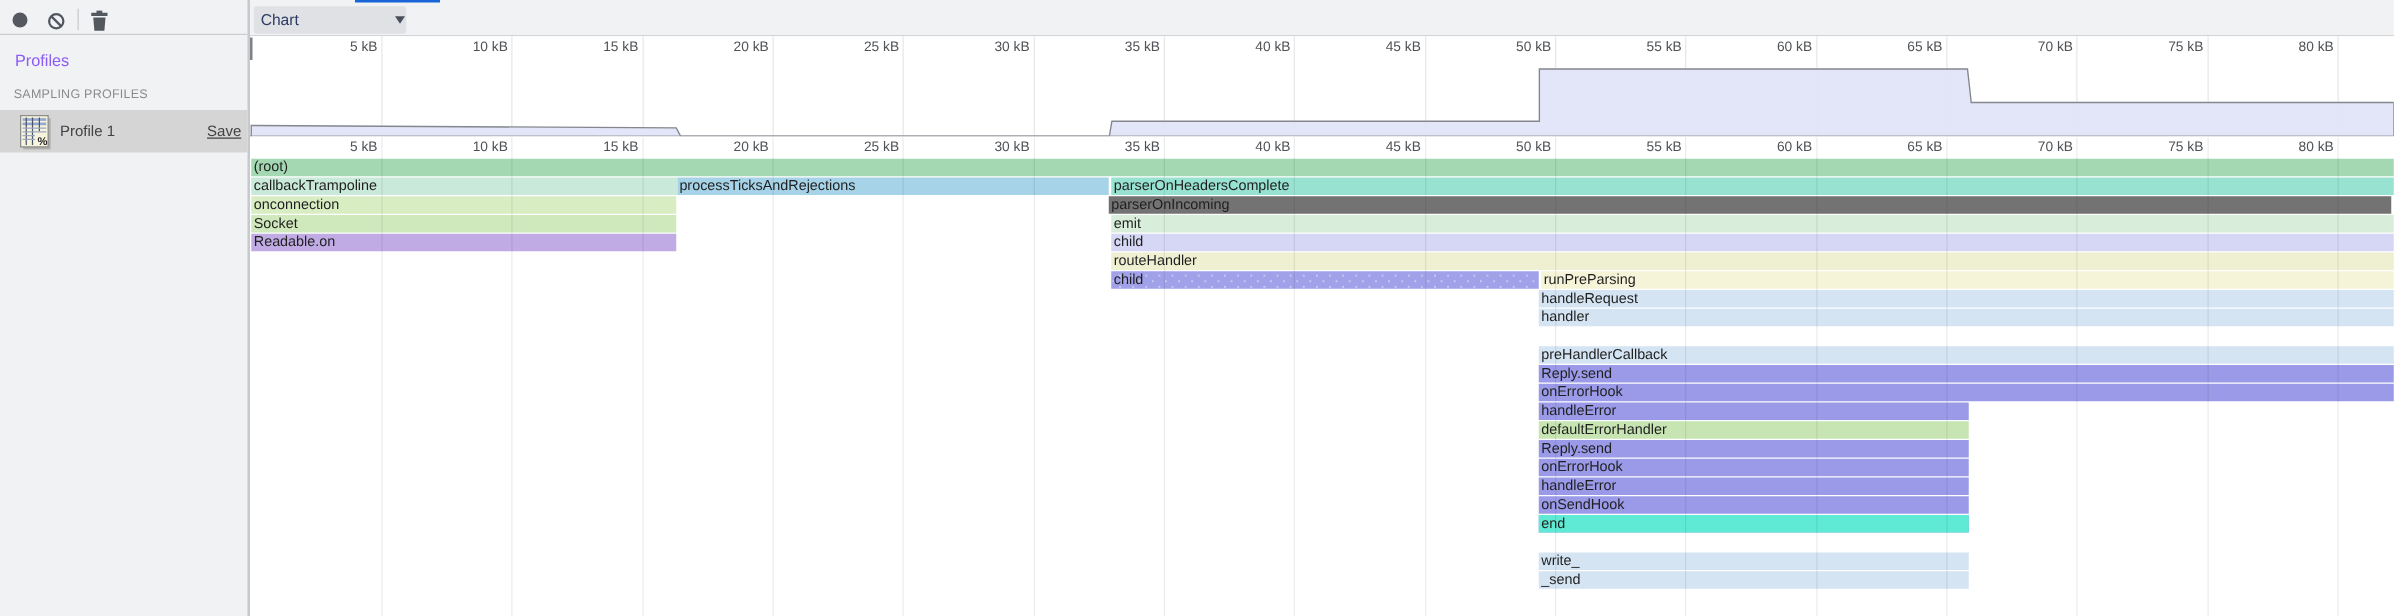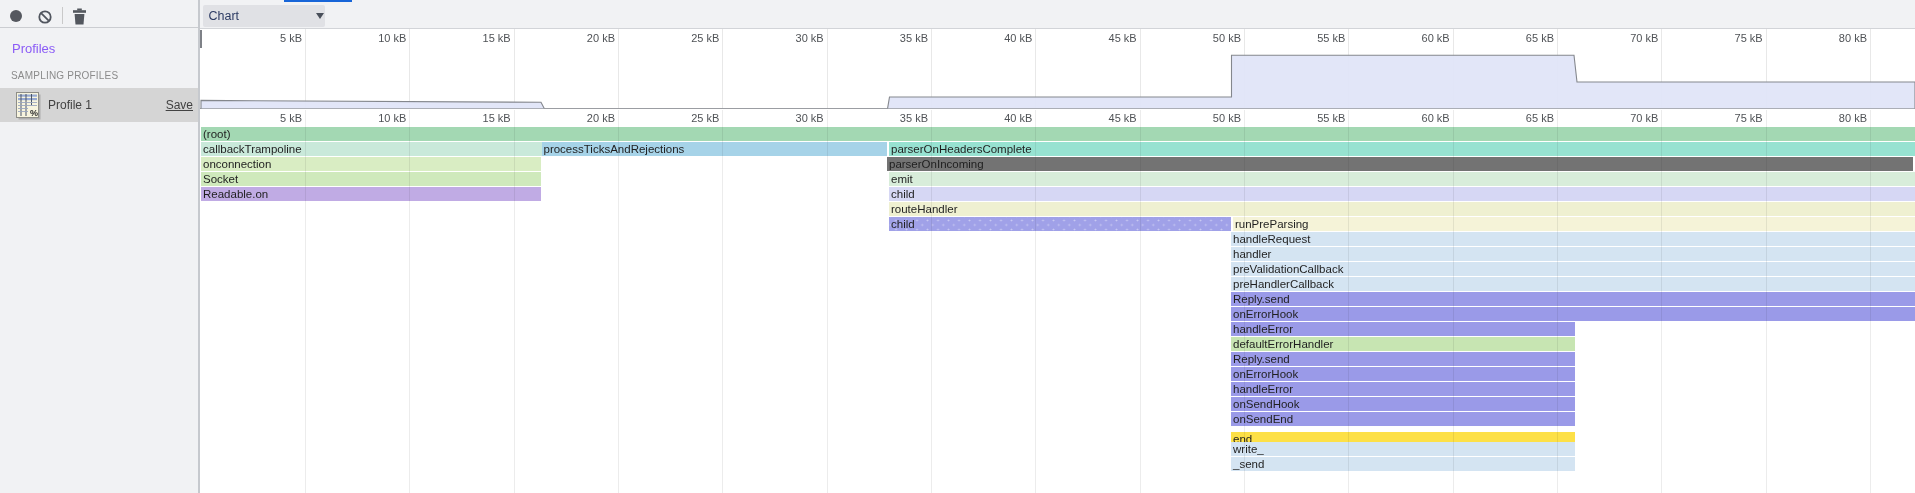--- a/index.html
+++ b/index.html
@@ -122,32 +122,31 @@
 <div class="bar" style="left:687px;top:47px;width:1026.0px;background-color:#737373">parserOnIncoming</div>
 <div class="bar" style="left:1.0px;top:62px;width:340.0px;background-color:#cfe9bc">Socket</div>
 <div class="bar" style="left:689.0px;top:62px;width:1026.0px;background-color:#d8edda">emit</div>
 <div class="bar" style="left:1.0px;top:77px;width:340.0px;background-color:#c0abe4">Readable.on</div>
 <div class="bar" style="left:689.0px;top:77px;width:1026.0px;background-color:#d6d7f4">child</div>
 <div class="bar" style="left:689.0px;top:92px;width:1026.0px;background-color:#eff0d1">routeHandler</div>
 <div class="bar dots" style="left:689.0px;top:107px;width:342.0px;background-color:#a0a1e8">child</div>
 <div class="bar" style="left:1033.0px;top:107px;width:682.0px;background-color:#f5f3d8">runPreParsing</div>
 <div class="bar" style="left:1031.0px;top:122px;width:684.0px;background-color:#d4e4f2">handleRequest</div>
 <div class="bar" style="left:1031.0px;top:137px;width:684.0px;background-color:#d4e4f2">handler</div>
-<div class="bar" style="left:1031.0px;top:152px;width:684.0px;background-color:#d4e4f2">preValidationCallback</div>
 <div class="bar" style="left:1031.0px;top:167px;width:684.0px;background-color:#d4e4f2">preHandlerCallback</div>
 <div class="bar" style="left:1031.0px;top:182px;width:684.0px;background-color:#9a9ae8">Reply.send</div>
 <div class="bar" style="left:1031.0px;top:197px;width:684.0px;background-color:#9a9ae8">onErrorHook</div>
 <div class="bar" style="left:1031.0px;top:212px;width:343.5px;background-color:#9a9ae8">handleError</div>
 <div class="bar" style="left:1031.0px;top:227px;width:343.5px;background-color:#c7e5b2">defaultErrorHandler</div>
 <div class="bar" style="left:1031.0px;top:242px;width:343.5px;background-color:#9a9ae8">Reply.send</div>
 <div class="bar" style="left:1031.0px;top:257px;width:343.5px;background-color:#9a9ae8">onErrorHook</div>
 <div class="bar" style="left:1031.0px;top:272px;width:343.5px;background-color:#9a9ae8">handleError</div>
 <div class="bar" style="left:1031.0px;top:287px;width:343.5px;background-color:#9a9ae8">onSendHook</div>
 <div class="bar" style="left:1031.0px;top:302px;width:343.5px;background-color:#9a9ae8">onSendEnd</div>
-<div class="bar" style="left:1031.0px;top:322px;width:343.5px;background-color:#fde047">end</div>
+<div class="bar" style="left:1031.0px;top:302px;width:343.5px;background-color:#5eead4">end</div>
 <div class="bar" style="left:1031.0px;top:332px;width:343.5px;background-color:#d4e4f2">write_</div>
 <div class="bar" style="left:1031.0px;top:347px;width:343.5px;background-color:#d4e4f2">_send</div>
 </div>
 </div>
 <div id="sb">
 <div id="sbtb">
  <div id="rec"></div>
  <svg style="position:absolute;left:38px;top:10px" width="14" height="14" viewBox="0 0 14 14">
   <circle cx="7" cy="7" r="5.7" fill="none" stroke="#51565f" stroke-width="1.8"></circle>
   <line x1="3.1" y1="3.1" x2="10.9" y2="10.9" stroke="#51565f" stroke-width="1.8"></line>

